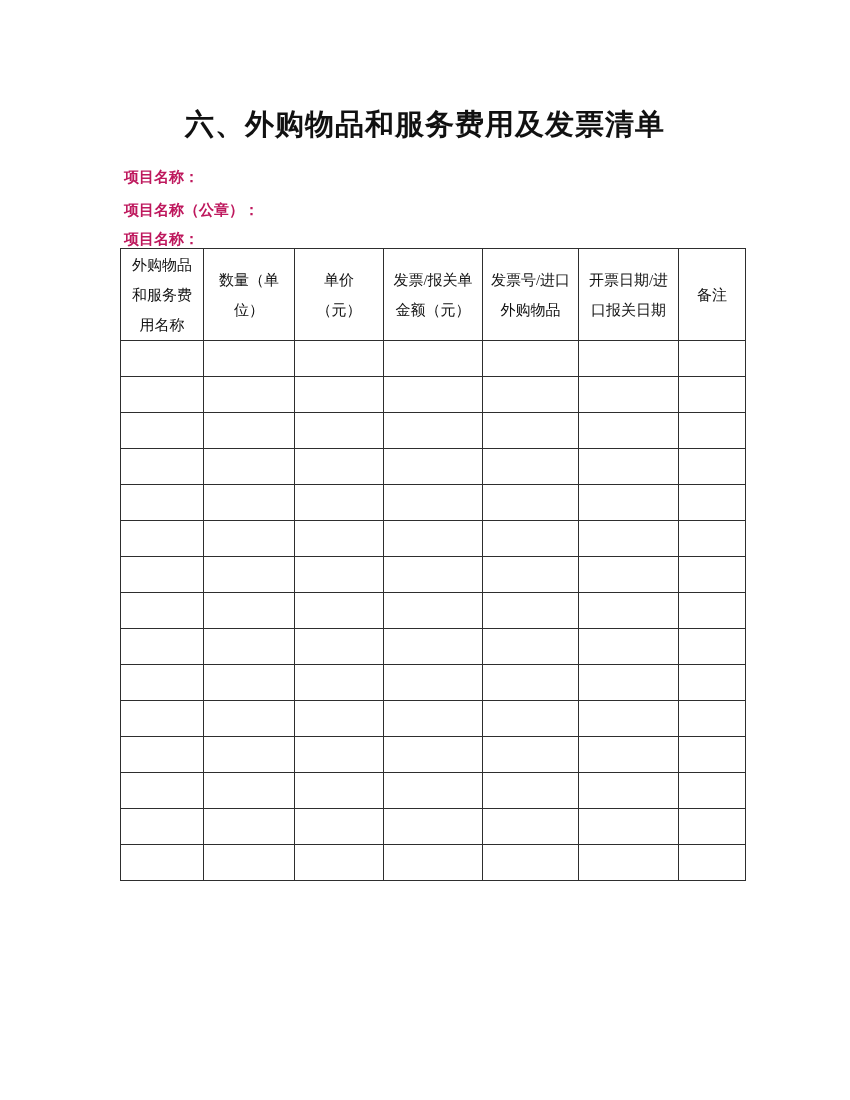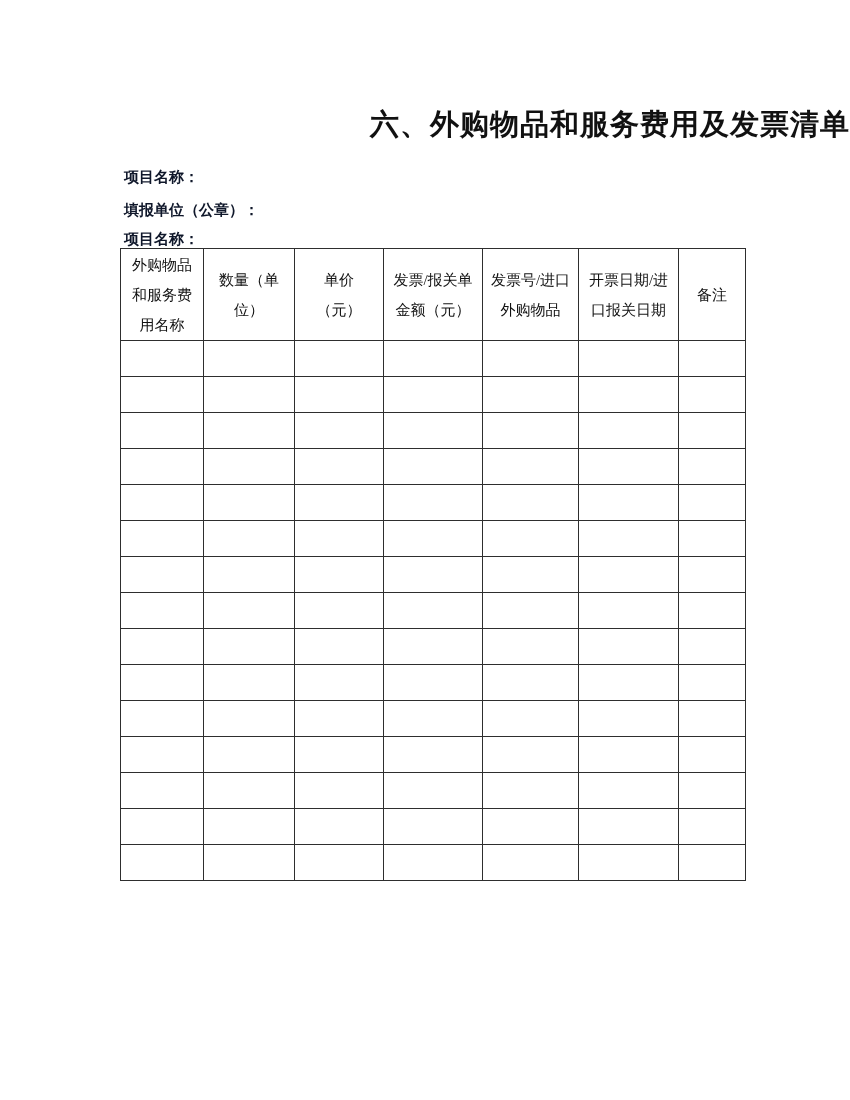--- a/index.html
+++ b/index.html
@@ -15,34 +15,34 @@
     font-family: "Liberation Serif", "DejaVu Serif", serif;
     color: #1a1a1a;
     overflow: hidden;
   }
   .doc-title {
     position: absolute;
     top: 104px;
     left: 0;
     width: 850px;
     margin: 0;
-    text-align: right;
+    text-align: center;
     font-size: 29px;
     line-height: 40px;
     font-weight: bold;
     letter-spacing: 1px;
     color: #111111;
   }
   .meta-line {
     position: absolute;
     left: 124px;
     font-size: 15px;
     line-height: 18px;
     font-weight: bold;
-    color: #0f172a;
+    color: #be185d;
   }
   .meta-line.l1 { top: 168px; }
   .meta-line.l2 { top: 201px; }
   .meta-line.l3 { top: 230px; }
 
   table.form-table {
     position: absolute;
     top: 248px;
     left: 120px;
     width: 625px;
@@ -71,21 +71,21 @@
 </style>
 </head>
 <body>
 
 <div class="page">
 
   <h1 class="doc-title">六、外购物品和服务费用及发票清单</h1>
 
   <div class="meta-line l1">项目名称：</div>
 
-  <div class="meta-line l2">填报单位（公章）：</div>
+  <div class="meta-line l2">项目名称（公章）：</div>
 
   <div class="meta-line l3">项目名称：</div>
 
   <table class="form-table">
     <colgroup>
       <col style="width:83px">
       <col style="width:91px">
       <col style="width:89px">
       <col style="width:99px">
       <col style="width:96px">

